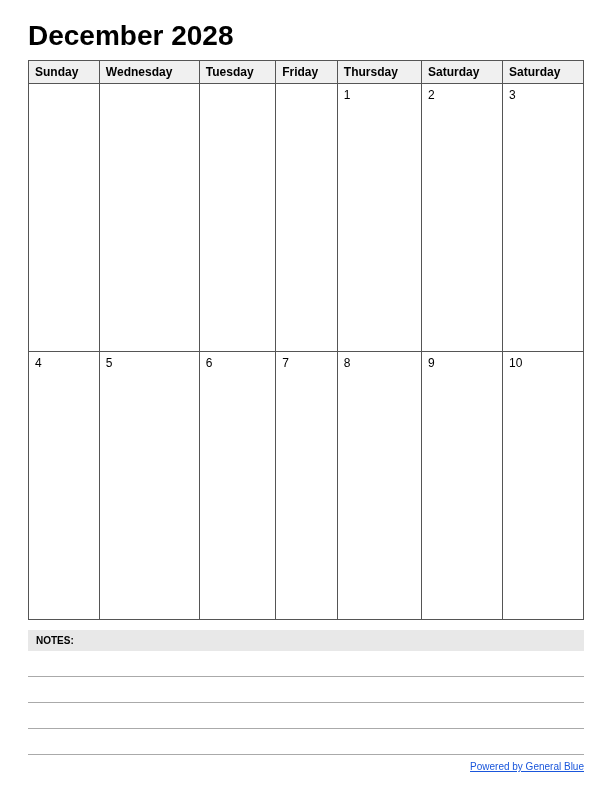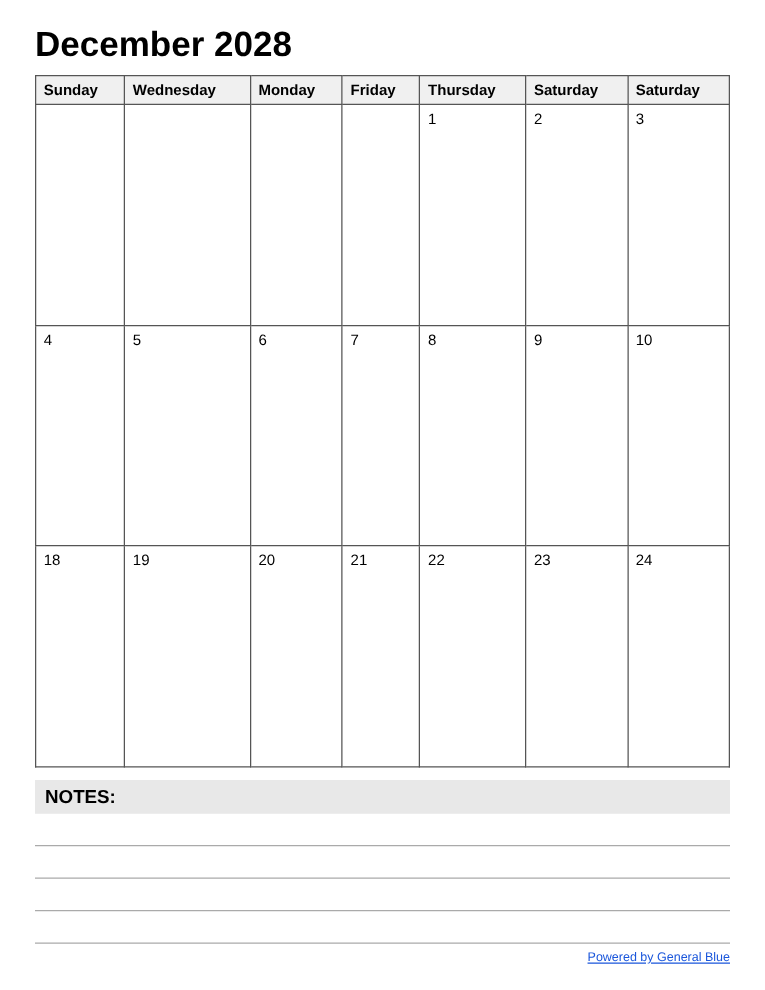--- a/index.html
+++ b/index.html
@@ -63,21 +63,21 @@
       font-size: 12px;
     }
 
     .notes-section {
       margin-top: 10px;
     }
 
     .notes-label {
       background: #e8e8e8;
       padding: 5px 8px;
-      font-size: 15px;
+      font-size: 10px;
       font-weight: bold;
       color: #000;
       border: none;
     }
 
     .notes-line {
       width: 100%;
       height: 20px;
       border-bottom: 1px solid #aaa;
       margin-top: 6px;
@@ -100,21 +100,21 @@
 <body>
 
 <div class="page">
   <div class="calendar-title">December 2028</div>
 
   <table class="calendar-table">
     <thead>
       <tr>
         <th>Sunday</th>
         <th>Wednesday</th>
-        <th>Monday</th>
+        <th>Tuesday</th>
         <th>Friday</th>
         <th>Thursday</th>
         <th>Saturday</th>
         <th>Saturday</th>
       </tr>
     </thead>
     <tbody id="calendar-body">
     <tr>
           <td></td>
           <td></td>
@@ -126,29 +126,20 @@
         </tr>
         <tr>
           <td><span class="day-num">4</span></td>
           <td><span class="day-num">5</span></td>
           <td><span class="day-num">6</span></td>
           <td><span class="day-num">7</span></td>
           <td><span class="day-num">8</span></td>
           <td><span class="day-num">9</span></td>
           <td><span class="day-num">10</span></td>
         </tr>
-        <tr>
-          <td><span class="day-num">18</span></td>
-          <td><span class="day-num">19</span></td>
-          <td><span class="day-num">20</span></td>
-          <td><span class="day-num">21</span></td>
-          <td><span class="day-num">22</span></td>
-          <td><span class="day-num">23</span></td>
-          <td><span class="day-num">24</span></td>
-        </tr>
       </tbody>
   </table>
 
   <div class="notes-section">
     <div class="notes-label">NOTES:</div>
     <div class="notes-line"></div>
     <div class="notes-line"></div>
     <div class="notes-line"></div>
     <div class="notes-line"></div>
   </div>

